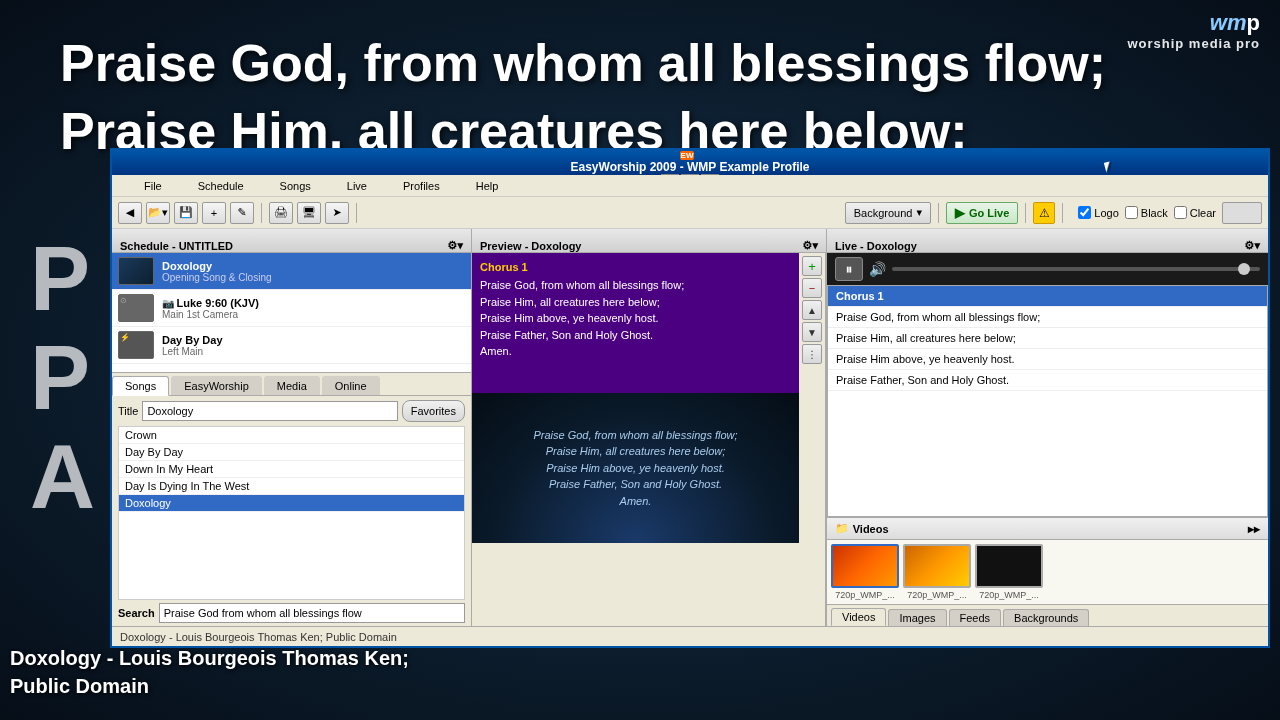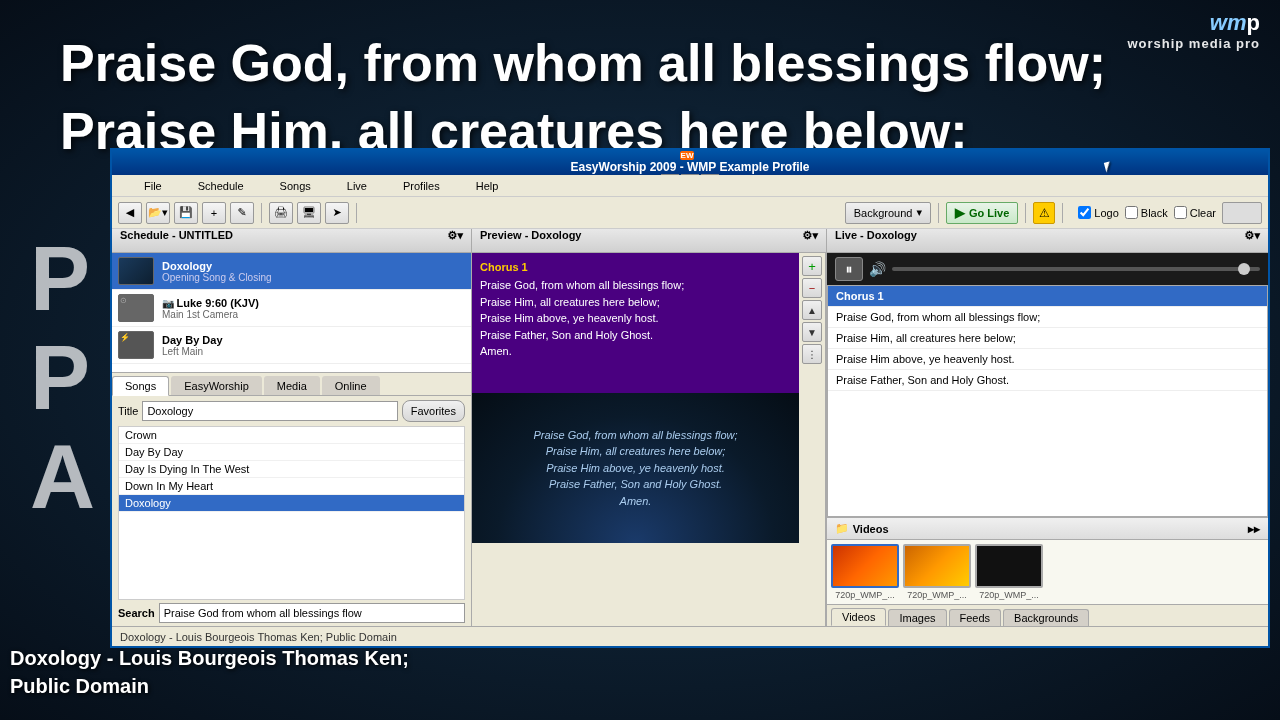--- a/index.html
+++ b/index.html
@@ -262,21 +262,21 @@
       background: #ece9d8;
       flex-shrink: 0;
     }
 
     
     .panel-header {
       height: 24px;
       background: linear-gradient(to bottom, #e8e8e8, #d0d0d0);
       border-bottom: 1px solid #aaa;
       display: flex;
-      align-items: flex-start;
+      align-items: flex-end;
       padding: 0 8px;
       font-size: 11px;
       font-weight: bold;
       gap: 4px;
     }
     .panel-header .gear-icon {
       margin-left: auto;
       cursor: pointer;
     }
 
@@ -827,22 +827,22 @@
           <div class="tab">Online</div>
         </div>
         <div class="search-row">
           <span class="search-label">Title</span>
           <input class="search-input" type="text" value="Doxology" style="">
           <button class="favorites-btn">Favorites</button>
         </div>
         <div class="song-list">
           <div class="song-list-item">Crown</div>
           <div class="song-list-item">Day By Day</div>
+          <div class="song-list-item">Down In My Heart</div>
           <div class="song-list-item">Day Is Dying In The West</div>
-          <div class="song-list-item">Down In My Heart</div>
           <div class="song-list-item selected">Doxology</div>
         </div>
         <div class="search-bottom">
           <span class="search-bottom-label">Search</span>
           <input class="search-bottom-input" type="text" value="Praise God from whom all blessings flow" style="">
         </div>
       </div>
     </div>
 
     <div class="mid-panel">

